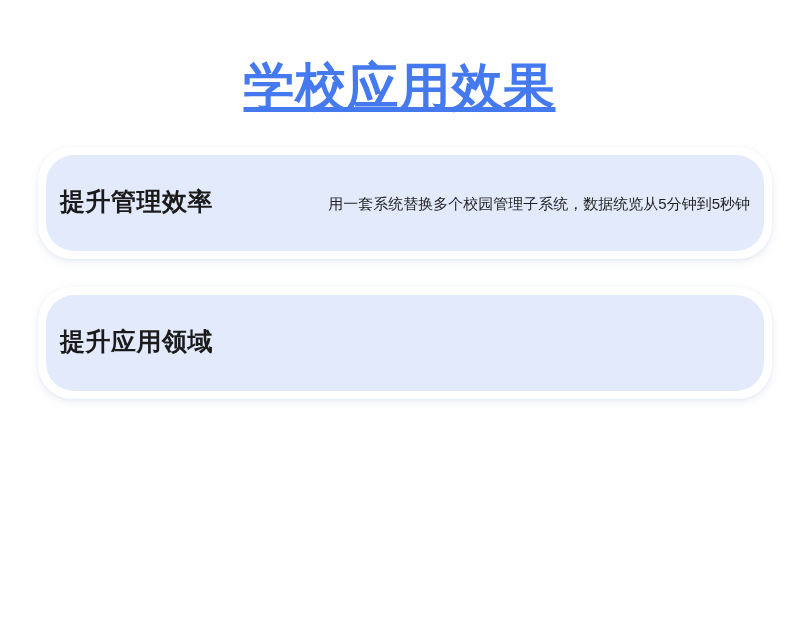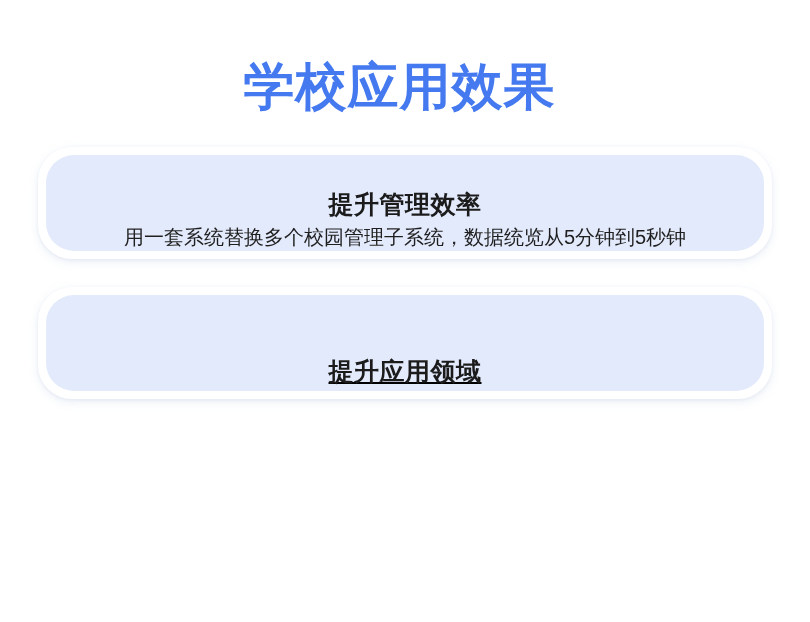--- a/index.html
+++ b/index.html
@@ -28,20 +28,21 @@
     top: 57px;
     left: 0;
     width: 799px;
     text-align: center;
     font-size: 51px;
     line-height: 60px;
     font-weight: 700;
     letter-spacing: 1px;
     color: #4479ef;
     white-space: nowrap;
+    text-decoration: underline;
   }
 
   
   .card-list {
     position: absolute;
     top: 147px;
     left: 0;
     width: 810px;
   }
 
@@ -51,47 +52,46 @@
     margin: 0 auto 28px auto;
     padding: 8px;
     box-sizing: border-box;
     background: #ffffff;
     border-radius: 34px;
     box-shadow: 0 3px 10px rgba(160, 180, 215, 0.22),
                 0 1px 3px rgba(160, 180, 215, 0.14);
   }
   .card-wrap:last-child {
     margin-bottom: 0;
-    text-decoration: underline;
   }
 
   .card {
     background: #e3eafc;
     border-radius: 28px;
     height: 96px;
     box-sizing: border-box;
     display: flex;
-    flex-direction: column;
+    flex-direction: row;
     align-items: center;
-    justify-content: flex-end;
-    padding: 0 14px;
+    justify-content: space-between;
+    padding: 8px 14px;
   }
 
   .card-heading {
     font-size: 25px;
     line-height: 32px;
     font-weight: 700;
     color: #1b1b1b;
     letter-spacing: 0.5px;
     white-space: nowrap;
     margin-bottom: 4px;
   }
 
   .card-body {
-    font-size: 20px;
+    font-size: 15px;
     line-height: 27px;
     font-weight: 500;
     color: #1f1f1f;
     letter-spacing: 0px;
     white-space: nowrap;
   }
 </style>
 </head>
 <body>
 

